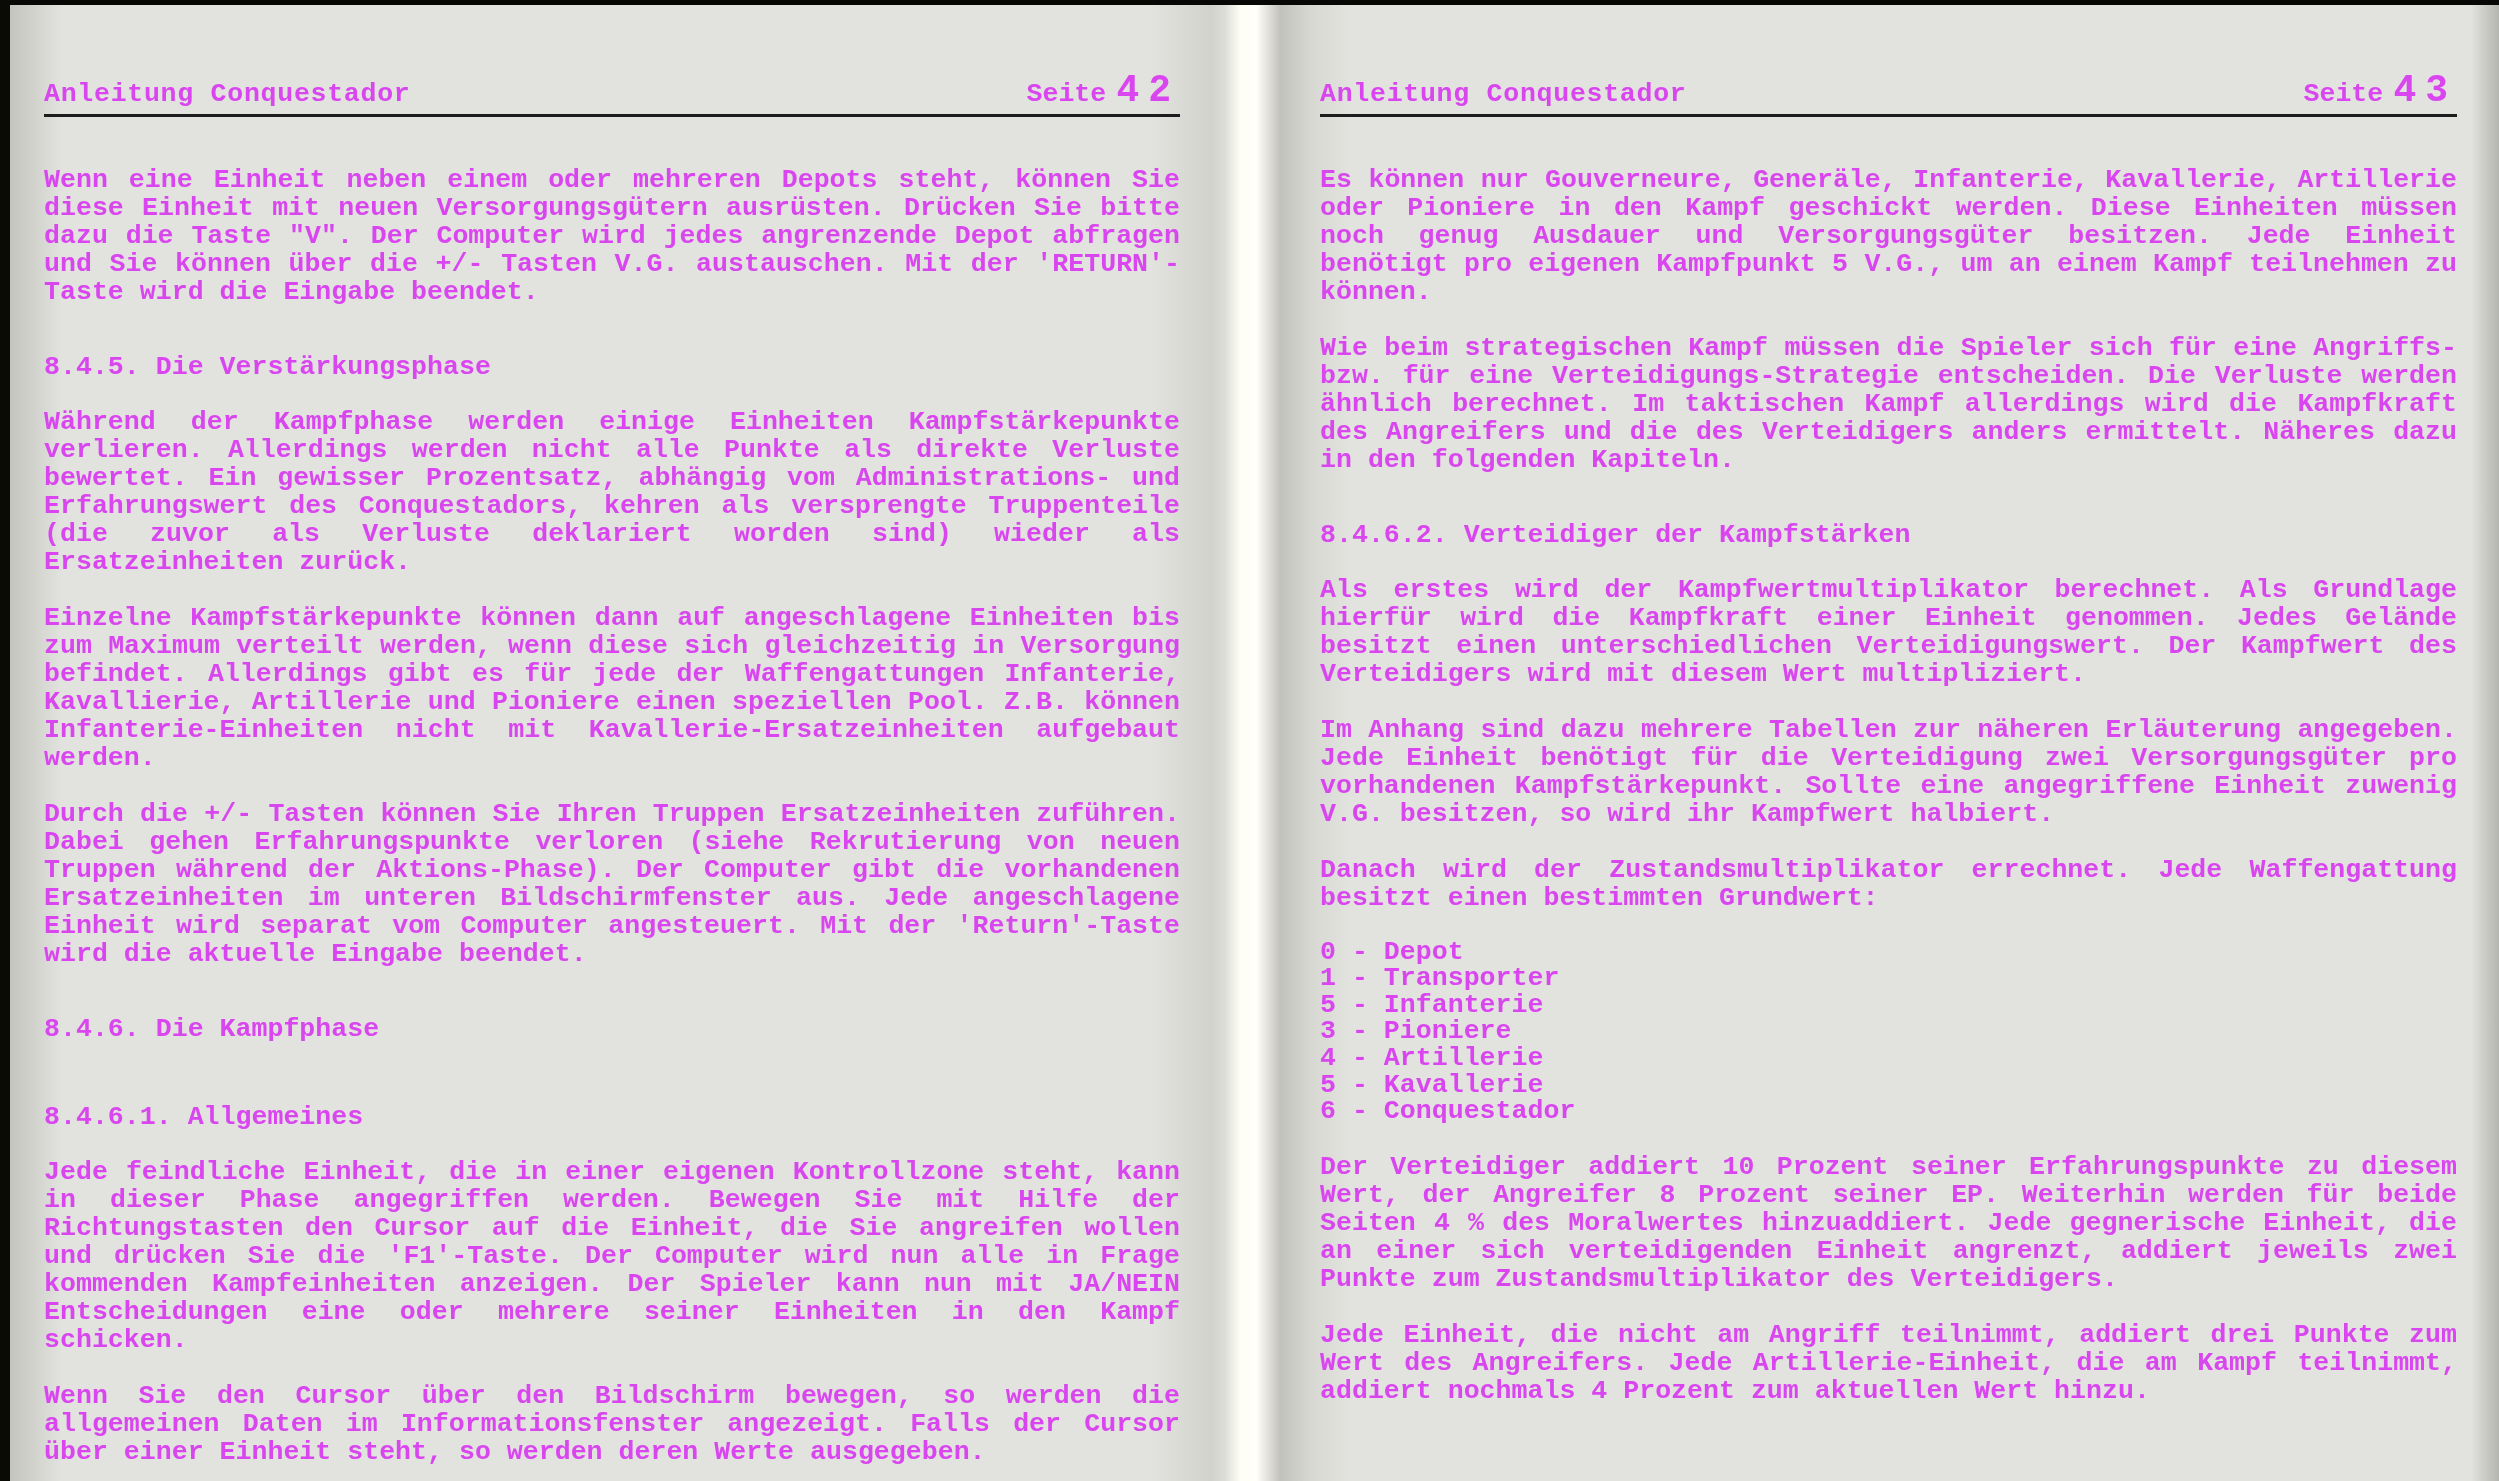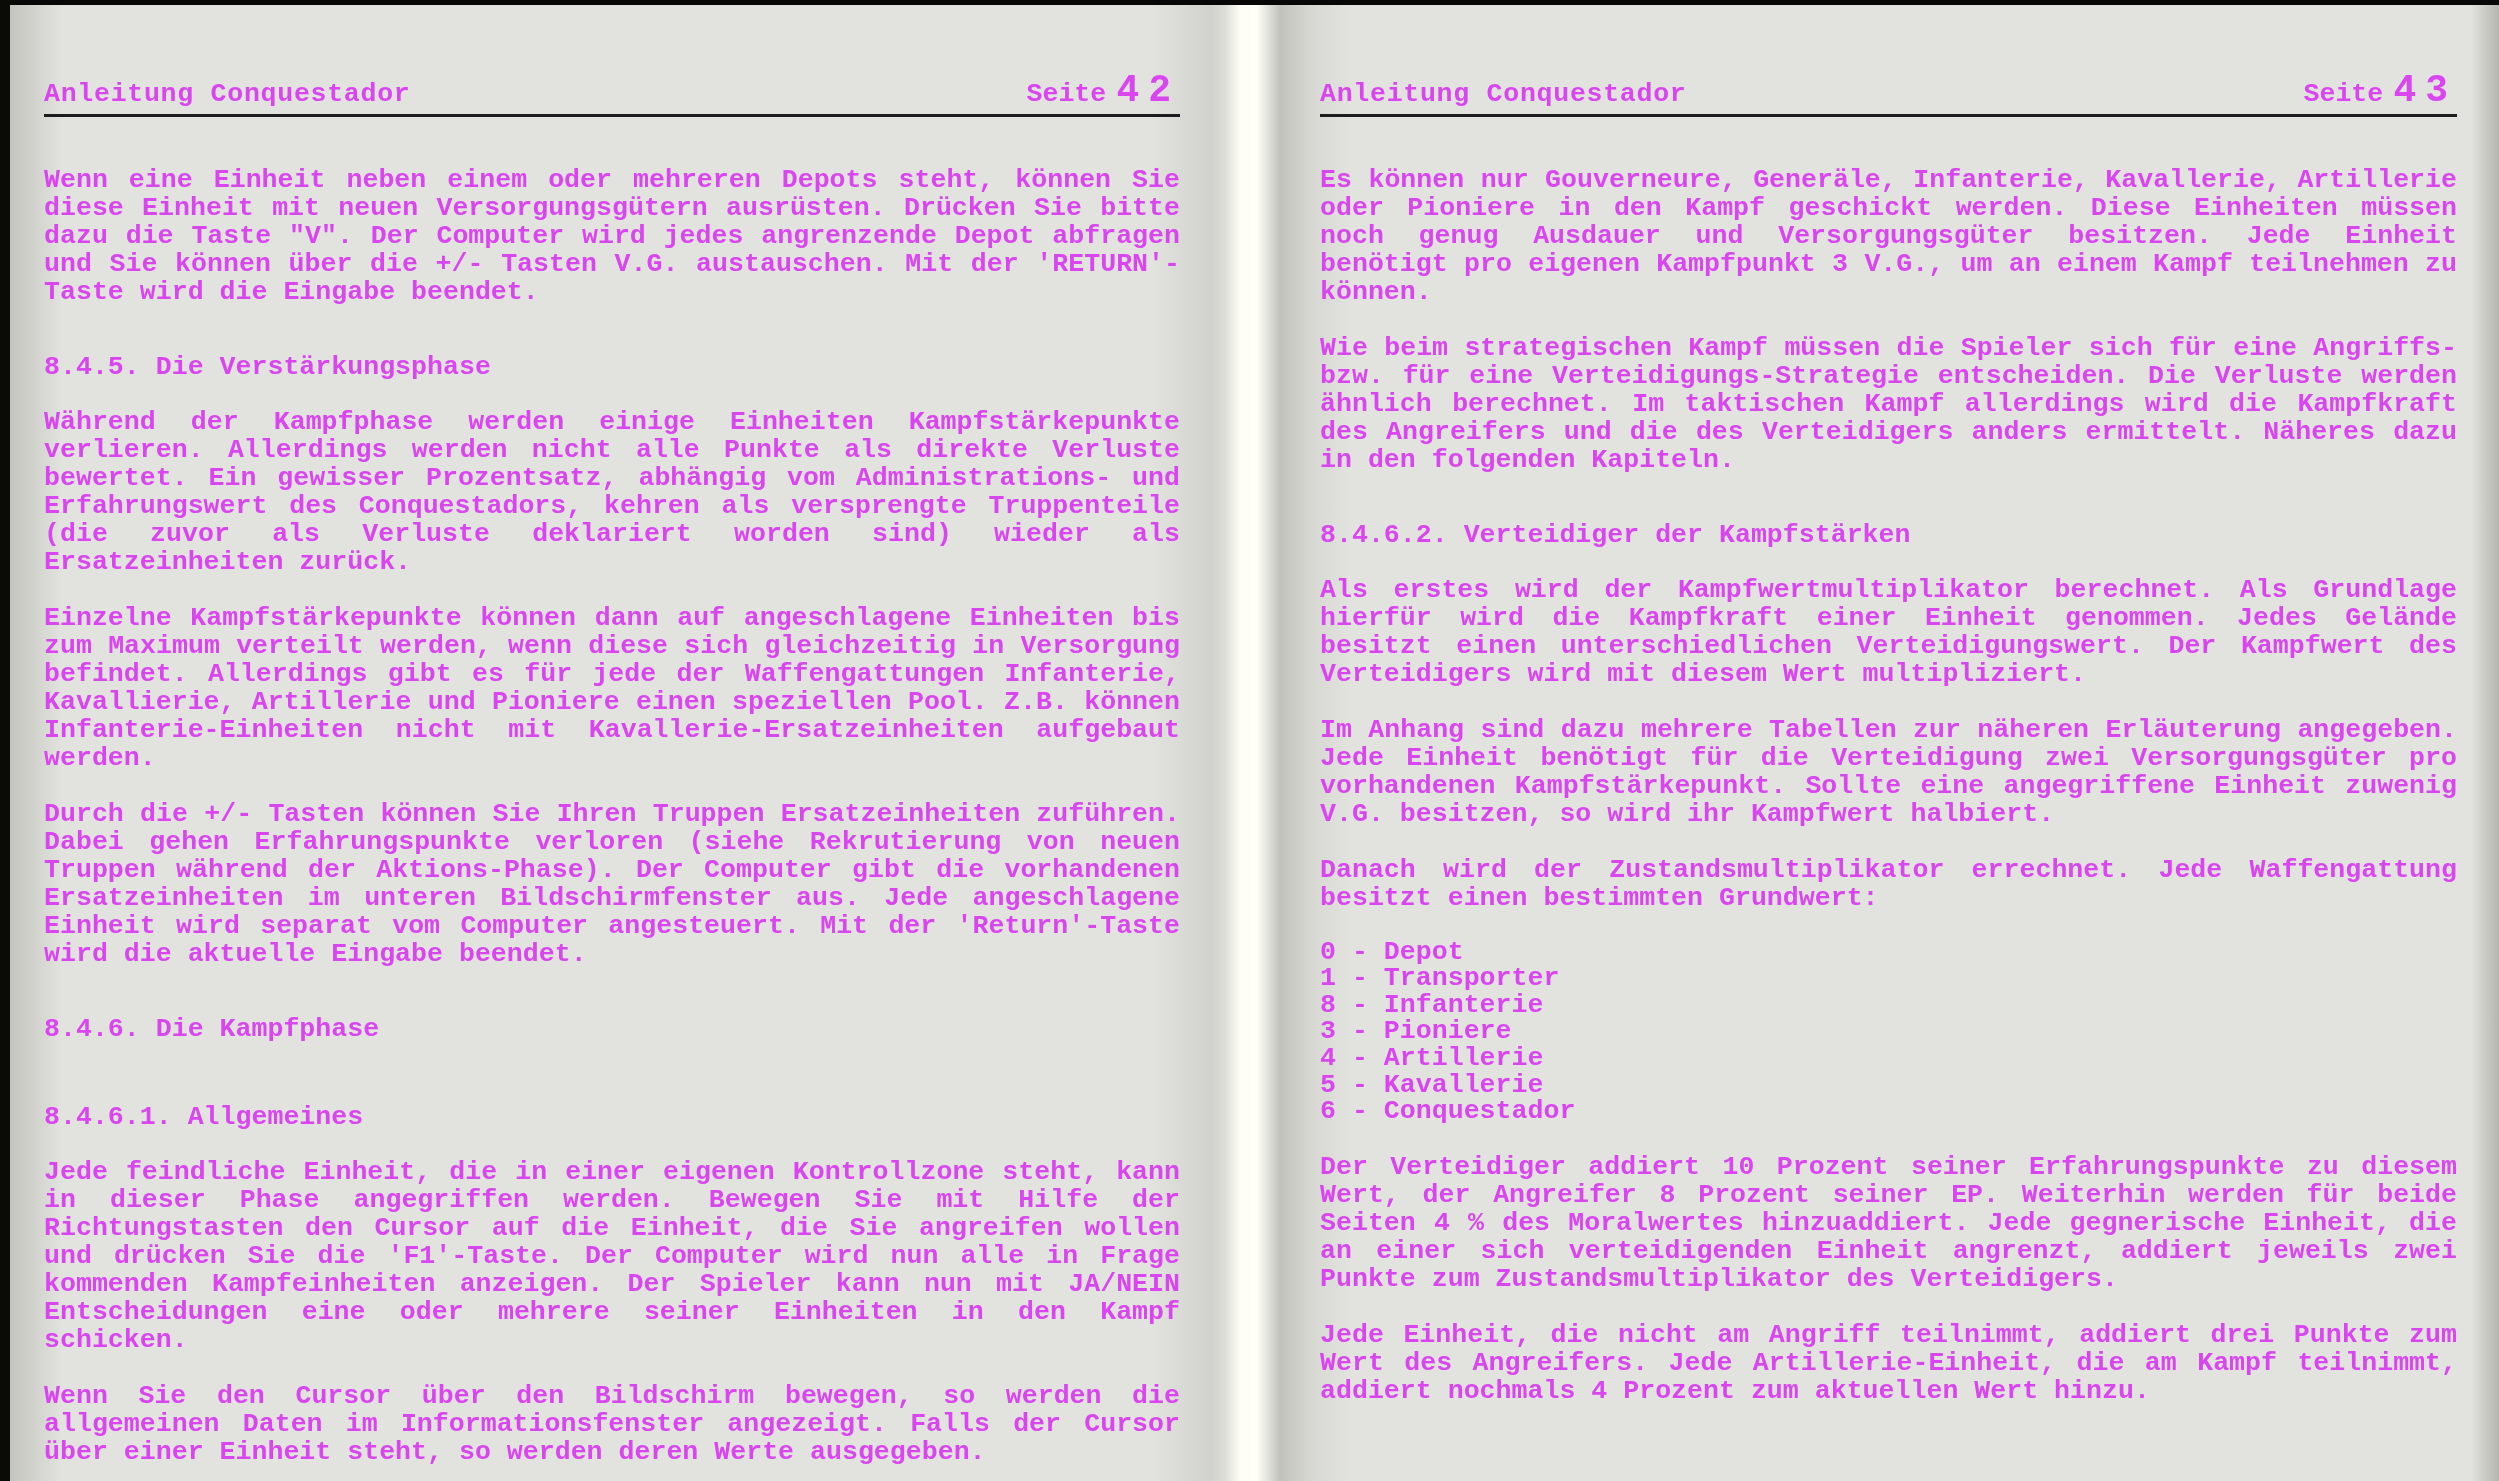--- a/index.html
+++ b/index.html
@@ -107,31 +107,31 @@
   <p class="para">Jede feindliche Einheit, die in einer eigenen Kontrollzone steht, kann in dieser Phase angegriffen werden.  Bewegen Sie mit Hilfe der Richtungstasten den Cursor auf die Einheit, die Sie angreifen wollen und drücken Sie die 'F1'-Taste. Der Computer wird nun alle in Frage kommenden Kampfeinheiten anzeigen. Der Spieler kann nun mit JA/NEIN Entscheidungen eine oder mehrere seiner Einheiten in den Kampf schicken.</p>
   <p class="para">Wenn Sie den Cursor über den Bildschirm bewegen, so werden die allgemeinen Daten im Informationsfenster angezeigt. Falls der Cursor über einer Einheit steht, so werden deren Werte ausgegeben.</p>
 </section>
 
 <section class="col col-right">
   <div class="page-header">
     <span class="title">Anleitung Conquestador</span>
     <span class="pageno-wrap"><span>Seite</span><span class="pagenum">43</span></span>
   </div>
 
-  <p class="para first">Es können nur Gouverneure, Generäle, Infanterie, Kavallerie, Artillerie oder Pioniere in den Kampf geschickt werden. Diese Einheiten müssen noch genug Ausdauer und Versorgungsgüter besitzen. Jede Einheit benötigt pro eigenen Kampfpunkt 3 V.G., um an einem Kampf teilnehmen zu können.</p>
+  <p class="para first">Es können nur Gouverneure, Generäle, Infanterie, Kavallerie, Artillerie oder Pioniere in den Kampf geschickt werden. Diese Einheiten müssen noch genug Ausdauer und Versorgungsgüter besitzen. Jede Einheit benötigt pro eigenen Kampfpunkt 5 V.G., um an einem Kampf teilnehmen zu können.</p>
   <p class="para">Wie beim strategischen Kampf müssen die Spieler sich für eine Angriffs- bzw. für eine Verteidigungs-Strategie entscheiden. Die Verluste werden ähnlich berechnet. Im taktischen Kampf allerdings wird die Kampfkraft des Angreifers und die des Verteidigers anders ermittelt. Näheres dazu in den folgenden Kapiteln.</p>
   <h2 class="heading">8.4.6.2. Verteidiger der Kampfstärken</h2>
   <p class="para">Als erstes wird der Kampfwertmultiplikator berechnet.  Als Grundlage hierfür wird die Kampfkraft einer Einheit genommen. Jedes Gelände besitzt einen unterschiedlichen Verteidigungswert. Der Kampfwert des Verteidigers wird mit diesem Wert multipliziert.</p>
   <p class="para">Im Anhang sind dazu mehrere Tabellen zur näheren Erläuterung angegeben. Jede Einheit benötigt für die Verteidigung zwei Versorgungsgüter pro vorhandenen Kampfstärkepunkt. Sollte eine angegriffene Einheit zuwenig V.G. besitzen, so wird ihr Kampfwert halbiert.</p>
   <p class="para">Danach wird der Zustandsmultiplikator errechnet.  Jede Waffengattung besitzt einen bestimmten Grundwert:</p>
 
   <div class="unit-list">
     <div class="unit-list-item">0 - Depot</div>
     <div class="unit-list-item">1 - Transporter</div>
-    <div class="unit-list-item">8 - Infanterie</div>
+    <div class="unit-list-item">5 - Infanterie</div>
     <div class="unit-list-item">3 - Pioniere</div>
     <div class="unit-list-item">4 - Artillerie</div>
     <div class="unit-list-item">5 - Kavallerie</div>
     <div class="unit-list-item">6 - Conquestador</div>
   </div>
 
   <p class="para">Der Verteidiger addiert 10 Prozent seiner Erfahrungspunkte zu diesem Wert, der Angreifer 8 Prozent seiner EP. Weiterhin werden für beide Seiten 4 % des Moralwertes hinzuaddiert. Jede gegnerische Einheit, die an einer sich verteidigenden Einheit angrenzt, addiert jeweils zwei Punkte zum Zustandsmultiplikator des Verteidigers.</p>
   <p class="para">Jede Einheit, die nicht am Angriff teilnimmt, addiert drei Punkte zum Wert des Angreifers. Jede Artillerie-Einheit, die am Kampf teilnimmt, addiert nochmals 4 Prozent zum aktuellen Wert hinzu.</p>
 </section>
 

